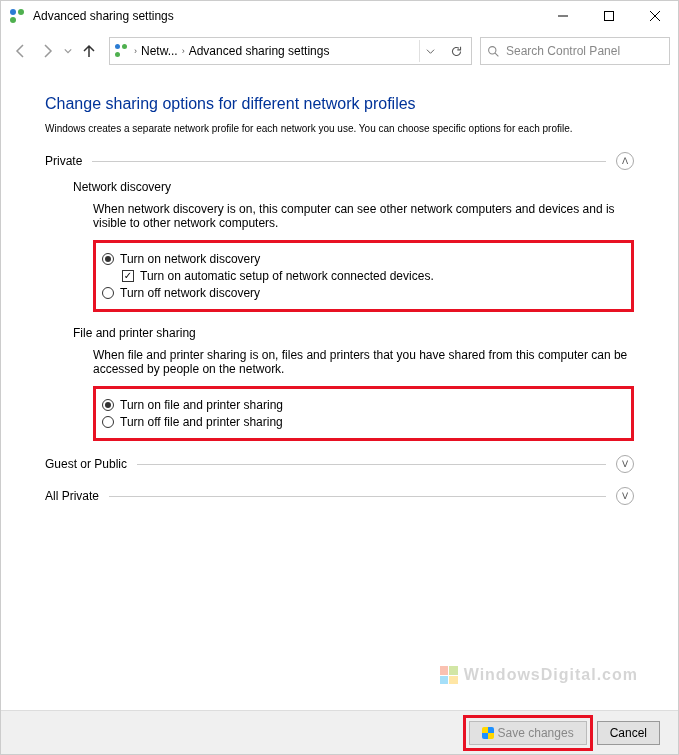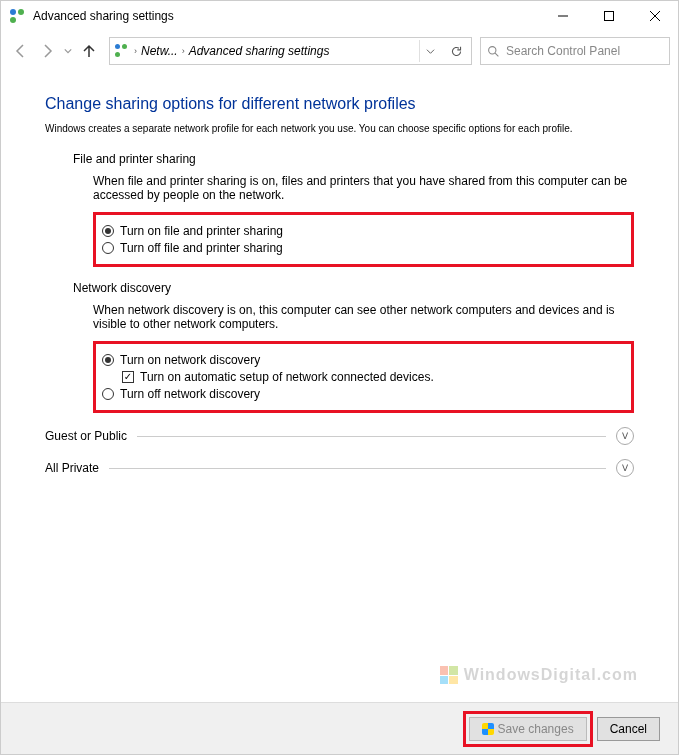--- a/index.html
+++ b/index.html
@@ -56,21 +56,21 @@
   display:flex; align-items:center;
   padding: 0 4px;
   margin: 0 6px;
   gap:4px;
 }
 .addr-icon { width:16px; height:16px; display:flex; flex-wrap:wrap; }
 .addr-icon span { width:5px; height:5px; border-radius:50%; margin:1px; }
 .addr-icon span:nth-child(1){background:#2b7cd3;}
 .addr-icon span:nth-child(2){background:#4fb04f;}
 .addr-icon span:nth-child(3){background:#4fb04f;}
-.crumb { display:flex; align-items:center; gap:4px;font-style:italic; }
+.crumb { display:flex; align-items:center; gap:4px; }
 .chev { color:#555; font-size:9px; }
 .addr-spacer { flex:1; }
 .addr-dd, .addr-refresh {
   width:22px; height:22px;
   display:flex; align-items:center; justify-content:center;
   color:#555;
 }
 .addr-dd { border-left:1px solid #e0e0e0; }
 .searchbox {
   width:190px; height:28px;
@@ -147,21 +147,21 @@
 }
 .checkbox {
   width:12px; height:12px; border:1px solid #333;
   display:flex; align-items:center; justify-content:center;
   font-size:10px; flex-shrink:0;
 }
 .checkbox.checked::after { content:'✓'; line-height:1; }
 
 .bottombar {
   position:absolute; bottom:0; left:0; right:0;
-  height:52px;
+  height:44px;
   background:#f0f0f0;
   border-top:1px solid #ddd;
   display:flex; align-items:center;
   justify-content:flex-end;
   padding-right:18px;
   gap:10px;
 }
 .btn {
   height:24px;
   border:1px solid #999;
@@ -278,55 +278,60 @@
         <line x1="10" y1="10" x2="14" y2="14"></line>
       </svg>
     <input type="text" placeholder="Search Control Panel" style="">
   </div>
 </div>
 
 <div class="content">
   <div class="main-heading">Change sharing options for different network profiles</div>
   <div class="subtext">Windows creates a separate network profile for each network you use. You can choose specific options for each profile.</div>
 
+  <div class="section-row">
+    <span class="section-label">Private</span>
+    <div class="section-line"></div>
+    <div class="chevron-btn">ᐱ</div>
+  </div>
+
+  <div class="sub-section">
+    <div class="sub-heading">Network discovery</div>
+    <div class="sub-desc">When network discovery is on, this computer can see other network computers and devices and is visible to other network computers.</div>
+    <div class="options highlight">
+      <div class="radio-row">
+        <div class="radio checked"></div>
+        <span>Turn on network discovery</span>
+      </div>
+      <div class="check-row">
+        <div class="checkbox checked"></div>
+        <span>Turn on automatic setup of network connected devices.</span>
+      </div>
+      <div class="radio-row">
+        <div class="radio"></div>
+        <span>Turn off network discovery</span>
+      </div>
+    </div>
+  </div>
 
   <div class="sub-section">
     <div class="sub-heading">File and printer sharing</div>
     <div class="sub-desc">When file and printer sharing is on, files and printers that you have shared from this computer can be accessed by people on the network.</div>
     <div class="options highlight">
       <div class="radio-row">
         <div class="radio checked"></div>
         <span>Turn on file and printer sharing</span>
       </div>
       <div class="radio-row">
         <div class="radio"></div>
         <span>Turn off file and printer sharing</span>
       </div>
     </div>
   </div>
 
-  <div class="sub-section">
-    <div class="sub-heading">Network discovery</div>
-    <div class="sub-desc">When network discovery is on, this computer can see other network computers and devices and is visible to other network computers.</div>
-    <div class="options highlight">
-      <div class="radio-row">
-        <div class="radio checked"></div>
-        <span>Turn on network discovery</span>
-      </div>
-      <div class="check-row">
-        <div class="checkbox checked"></div>
-        <span>Turn on automatic setup of network connected devices.</span>
-      </div>
-      <div class="radio-row">
-        <div class="radio"></div>
-        <span>Turn off network discovery</span>
-      </div>
-    </div>
-  </div>
-
   <div class="section-row" style="margin-top:14px;">
     <span class="section-label">Guest or Public</span>
     <div class="section-line"></div>
     <div class="chevron-btn">ᐯ</div>
   </div>
 
   <div class="section-row" style="margin-top:14px;">
     <span class="section-label">All Private</span>
     <div class="section-line"></div>
     <div class="chevron-btn">ᐯ</div>

